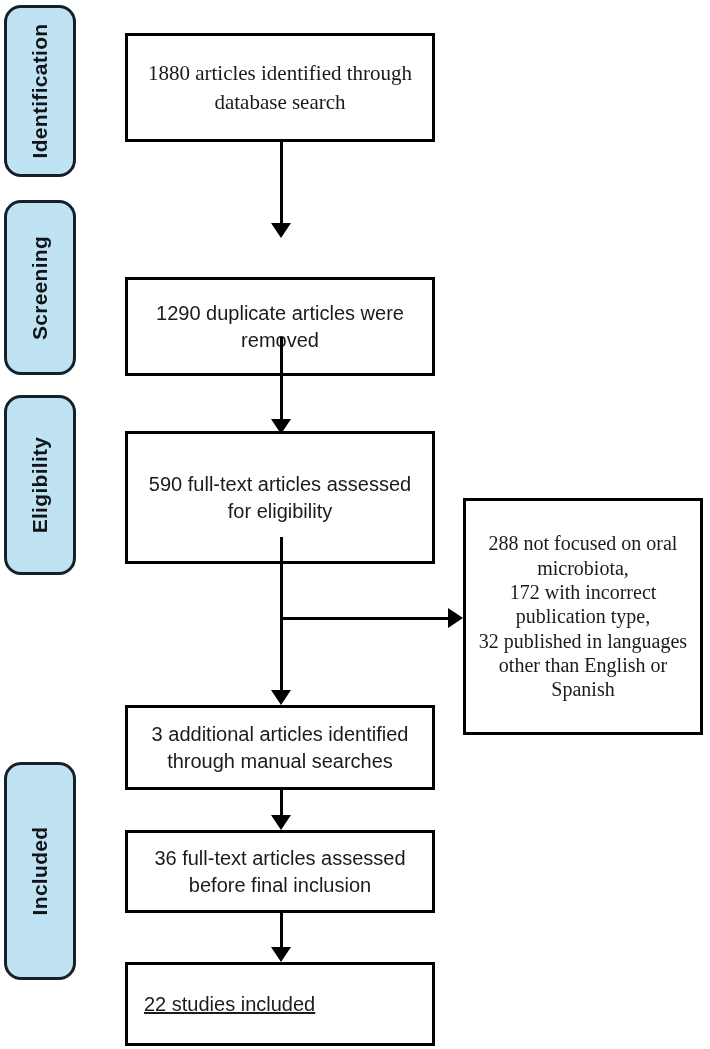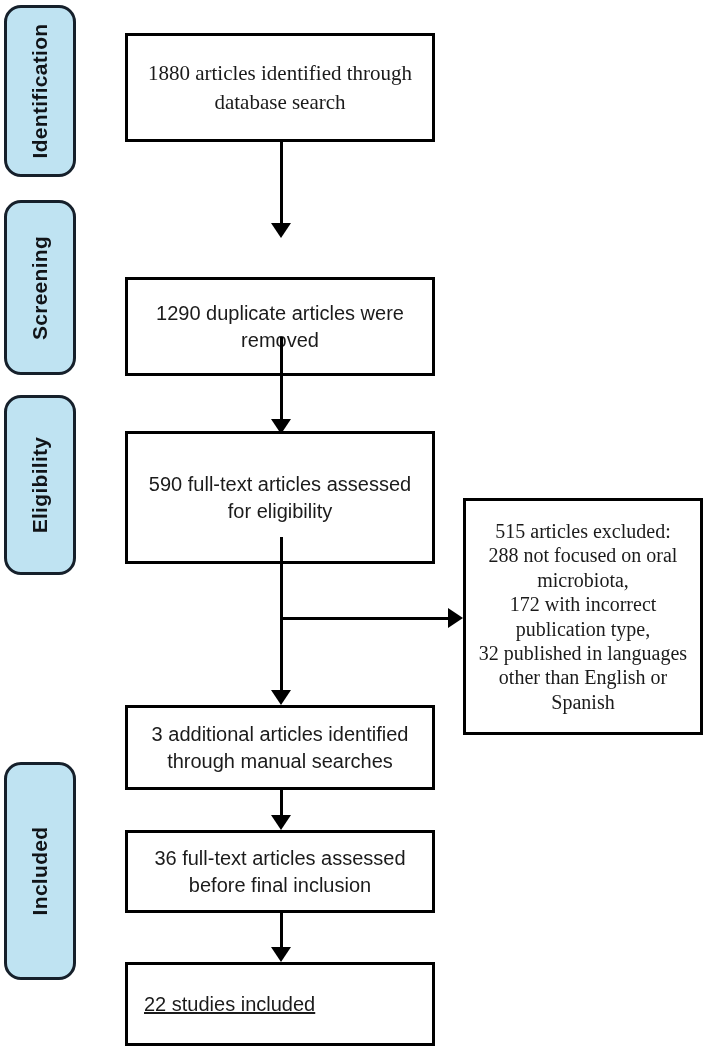--- a/index.html
+++ b/index.html
@@ -126,21 +126,20 @@
     <span>3 additional articles identified through manual searches</span>
   </div>
   <div class="fbox box5">
     <span>36 full-text articles assessed before final inclusion</span>
   </div>
   <div class="fbox box6">
     <span>22 studies included</span>
   </div>
 
   <div class="sidebox">
-    <div>515 articles excluded:</div>
     <div>288 not focused on oral microbiota,</div>
     <div>172 with incorrect publication type,</div>
     <div>32 published in languages other than English or Spanish</div>
   </div>
 
   <div class="varrow arrow-1">
     <div class="shaft"></div>
     <div class="head"></div>
   </div>
   <div class="varrow arrow-2">

